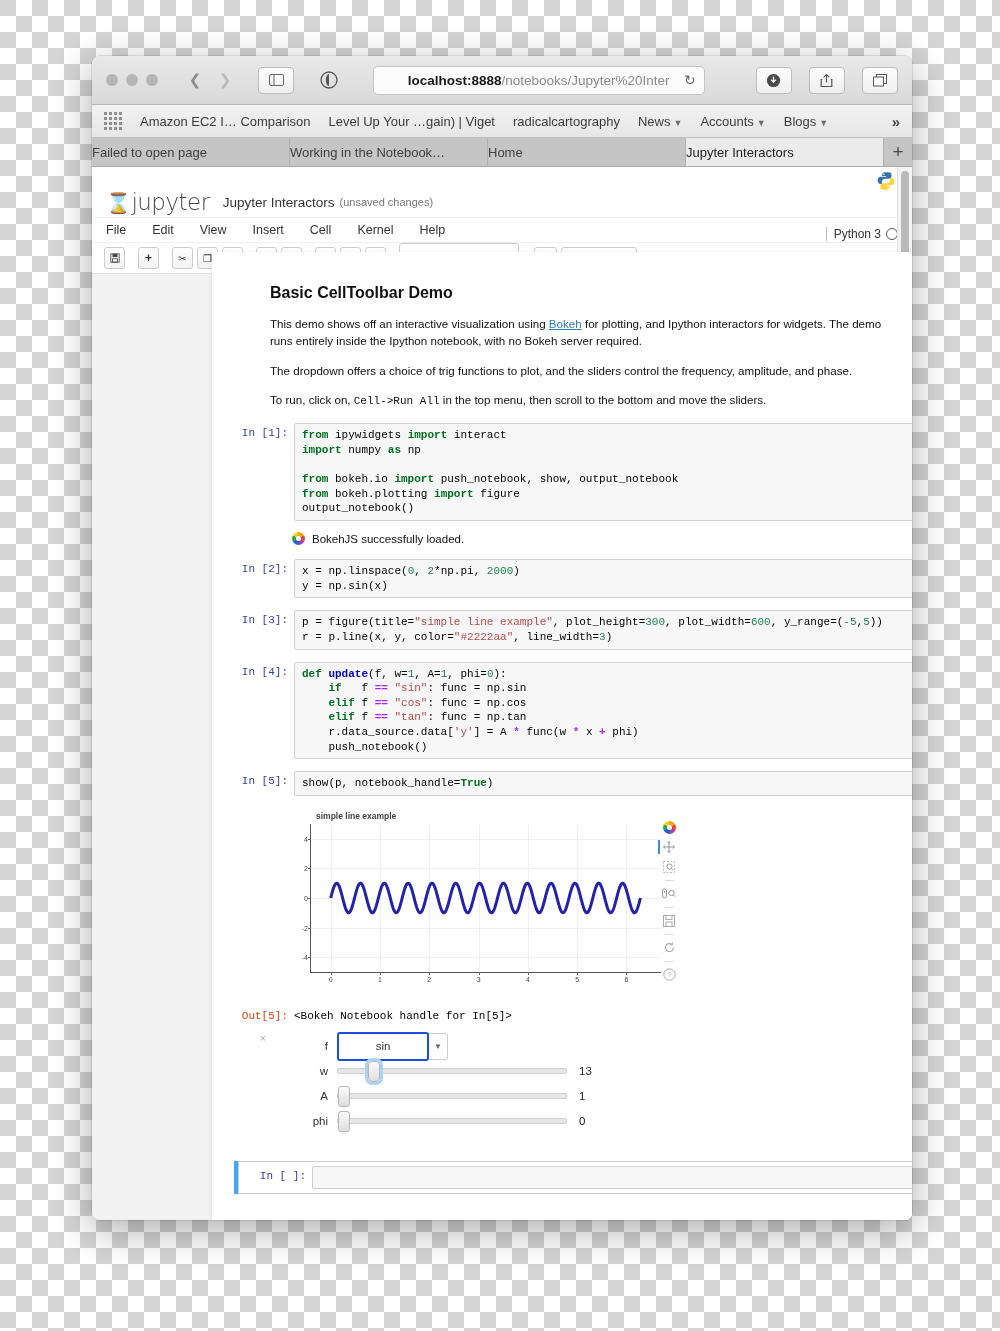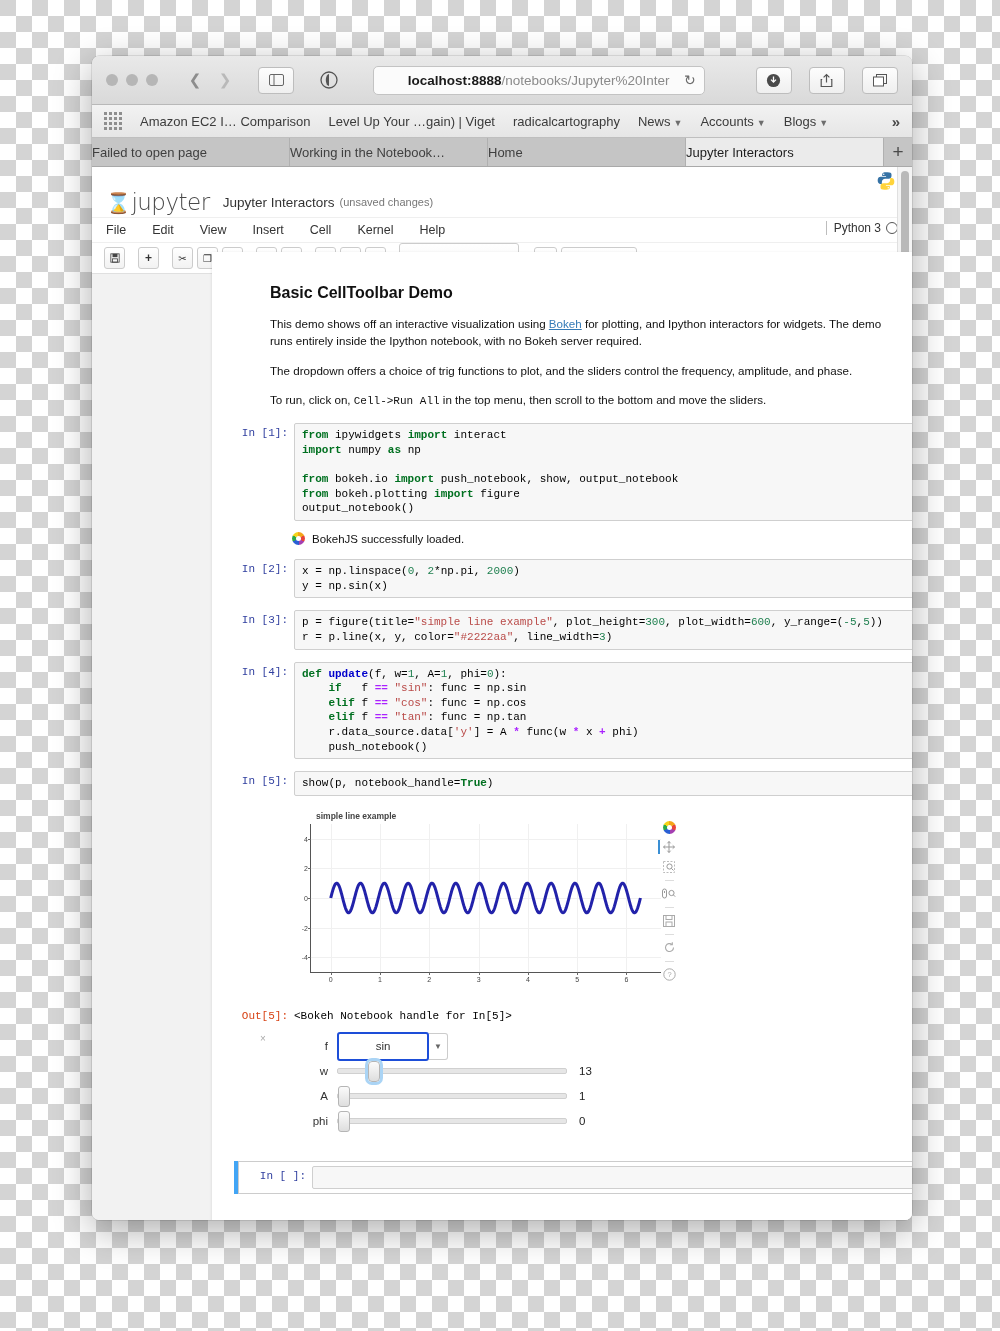--- a/index.html
+++ b/index.html
@@ -104,21 +104,21 @@
   .jp-nbname{font-size:13.5px;color:#333;margin-left:13px;}
   .jp-dirty{font-size:11px;color:#777;margin-left:5px;}
   .py-logo{position:absolute;right:16px;top:4px;width:20px;height:20px;}
 
   .jp-menubar{
     height:24px;display:flex;align-items:center;padding:0 14px;
     border-top:1px solid #efefef;position:relative;
   }
   .jp-menu{font-size:12.5px;color:#333;margin-right:26px;}
   .jp-kernel{
-    position:absolute;right:14px;top:3px;font-size:12px;color:#333;
+    position:absolute;right:14px;top:9px;font-size:12px;color:#333;
     border-left:1px solid #bdbdbd;padding-left:7px;
     display:flex;align-items:center;gap:5px;
   }
   .kernel-idle{width:10px;height:10px;border:1.3px solid #555;border-radius:50%;}
 
   .jp-toolbar{
     height:30px;display:flex;align-items:center;padding:0 12px;gap:0;
     border-top:1px solid #efefef;background:#fff;
   }
   .tb-grp{display:flex;margin-right:9px;}

